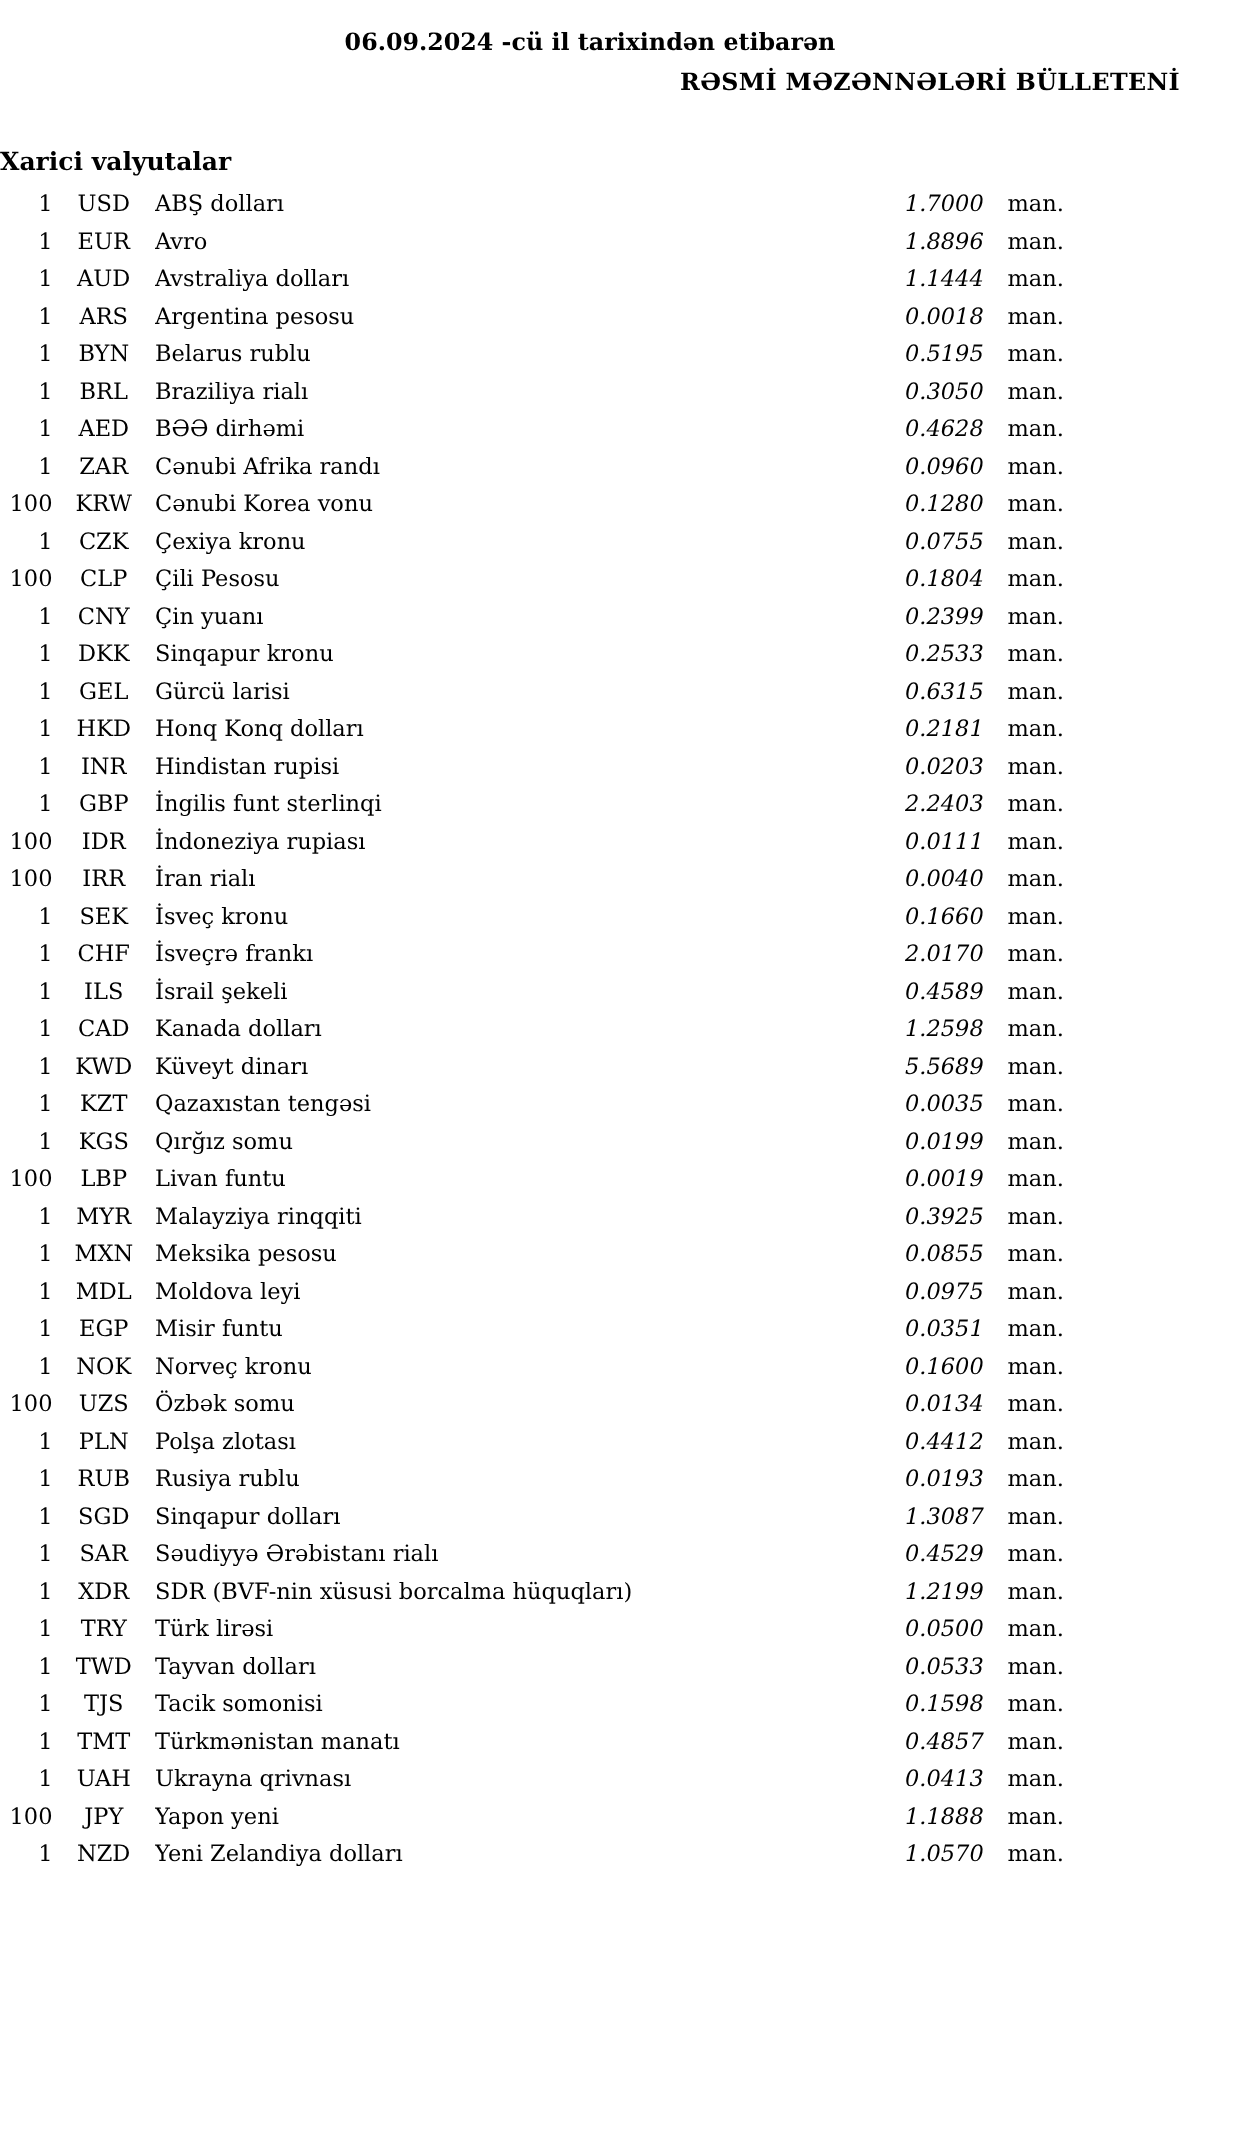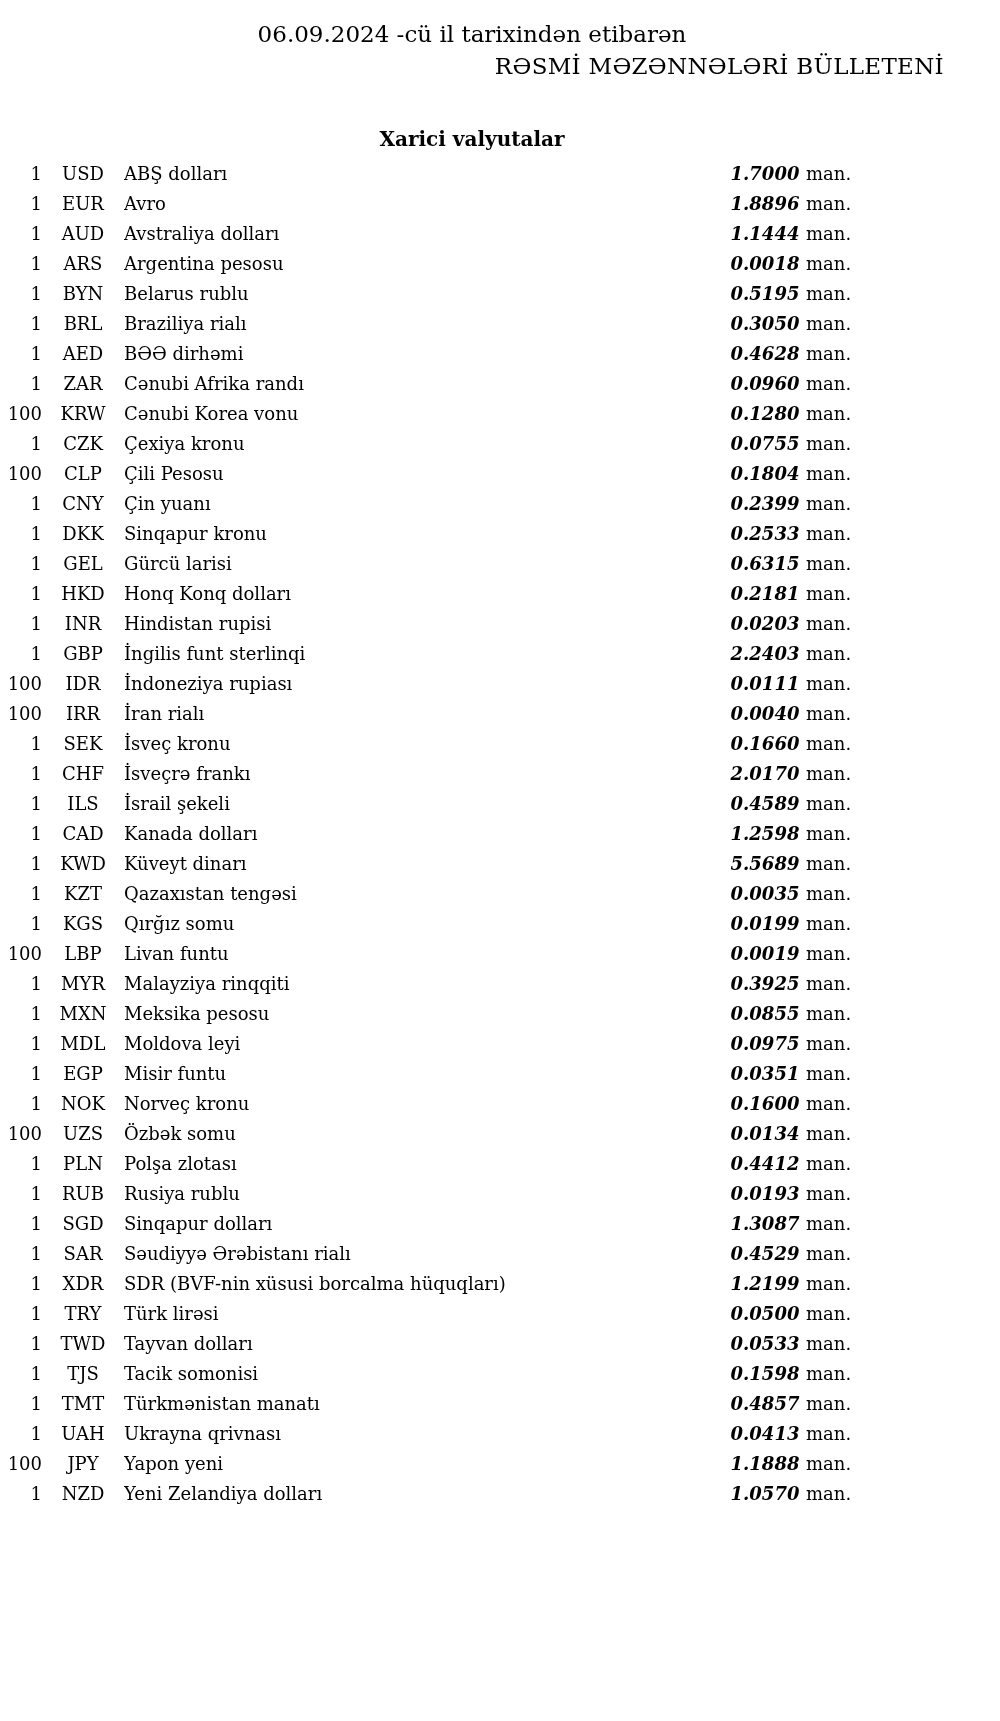--- a/index.html
+++ b/index.html
@@ -18,30 +18,29 @@
   }
   .title {
     margin: 0;
     text-align: center;
     font-weight: bold;
     font-size: 27px;
     line-height: 32px;
   }
   .subline {
     text-align: center;
-    font-weight: normal;
-    font-size: 23px;
+    font-weight: bold;
+    font-size: 19px;
     line-height: 24px;
   }
   .subline.date   { margin-top: 8px; }
   .subline.scope  { margin-top: 9px; }
   .subline.bullet { margin-top: 8px; letter-spacing: 0.3px; text-align: right; }
   .section-title {
-    margin-top: 49px;
-    text-align: center;
+    margin-top: 39px;
     font-weight: bold;
     font-size: 20px;
     line-height: 24px;
   }
   table.rates {
     margin-top: 7px;
     border-collapse: collapse;
     table-layout: fixed;
     width: 900px;
   }
@@ -49,21 +48,21 @@
     padding: 0;
     height: 30px;
     vertical-align: middle;
     font-size: 18px;
     white-space: nowrap;
     overflow: hidden;
   }
   td.qty  { text-align: right; }
   td.code { text-align: center; font-size: 18.5px; }
   td.name { padding-left: 6px; }
-  td.rate { text-align: center; font-style: italic; font-weight: bold; font-size: 17.5px; }
+  td.rate { text-align: left; font-style: italic; font-weight: normal; font-size: 17.5px; }
   td.unit { padding-left: 21px; margin-top: 29px; }
 </style>
 </head>
 <body>
 
 <div class="page">
 
 
   <div class="subline date">06.09.2024 -cü il tarixindən etibarən</div>
 

